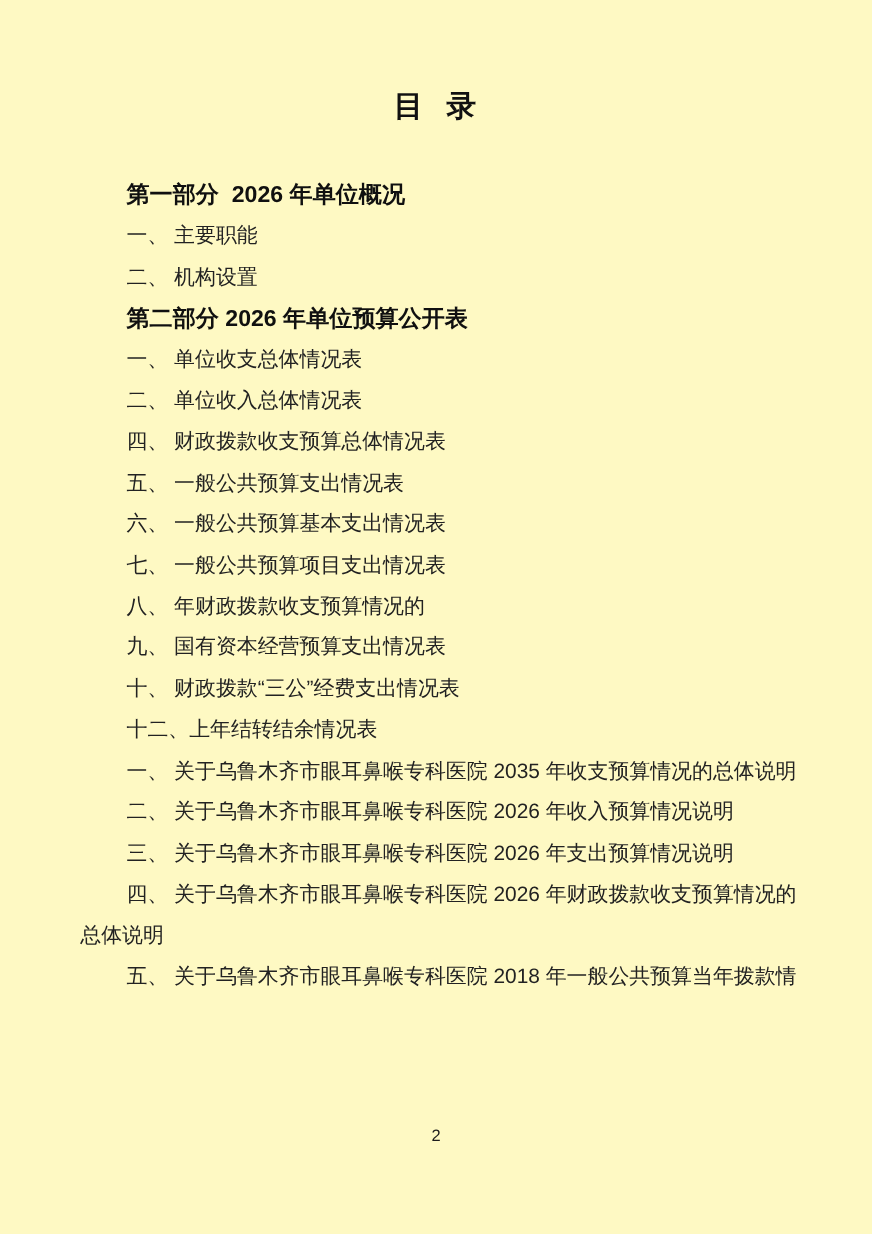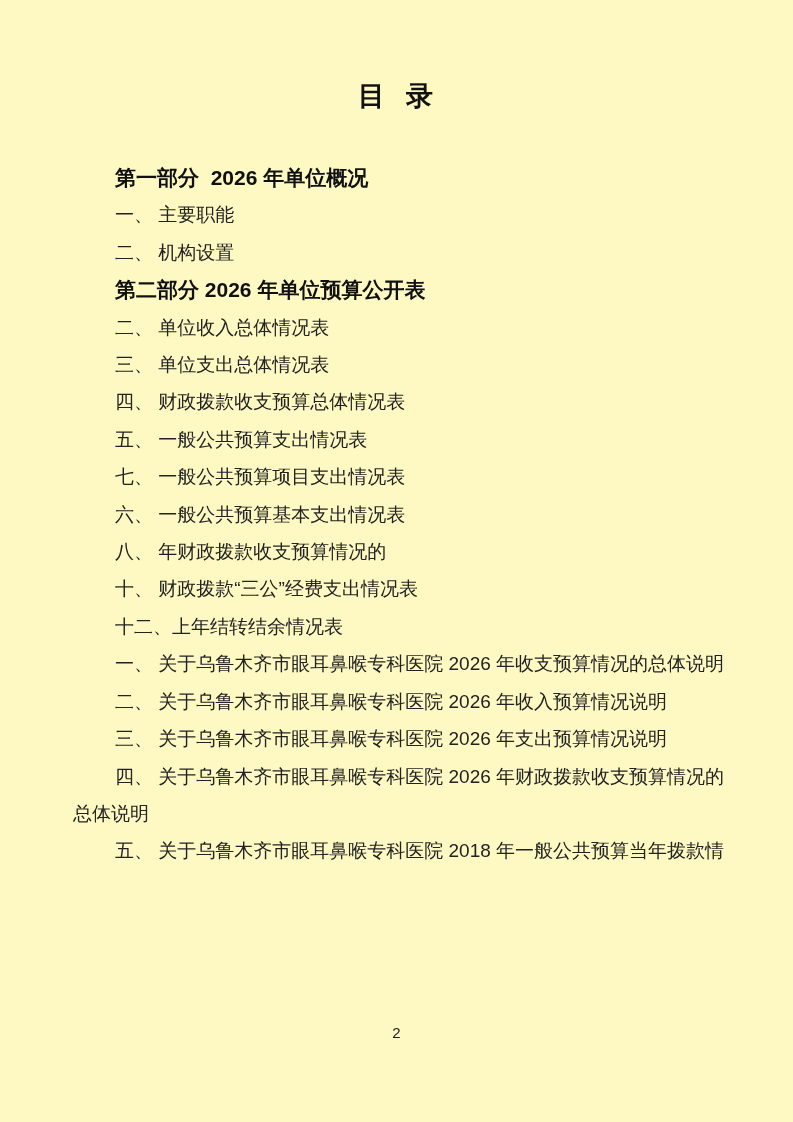--- a/index.html
+++ b/index.html
@@ -65,30 +65,31 @@
 <body>
 
 <div class="page">
   <div class="doc-title">目  录</div>
 
   <div class="toc">
       <p class="section-heading">第一部分  2026 年单位概况</p>
       <p class="toc-item">一、 主要职能</p>
       <p class="toc-item">二、 机构设置</p>
       <p class="section-heading">第二部分 2026 年单位预算公开表</p>
+      <p class="toc-item">一、 单位收支总体情况表</p>
       <p class="toc-item">二、 单位收入总体情况表</p>
-      <p class="toc-item">三、 单位支出总体情况表</p>
       <p class="toc-item">四、 财政拨款收支预算总体情况表</p>
       <p class="toc-item">五、 一般公共预算支出情况表</p>
+      <p class="toc-item">六、 一般公共预算基本支出情况表</p>
       <p class="toc-item">七、 一般公共预算项目支出情况表</p>
-      <p class="toc-item">六、 一般公共预算基本支出情况表</p>
       <p class="toc-item">八、 年财政拨款收支预算情况的</p>
+      <p class="toc-item">九、 国有资本经营预算支出情况表</p>
       <p class="toc-item">十、 财政拨款“三公”经费支出情况表</p>
       <p class="toc-item">十二、上年结转结余情况表</p>
-      <p class="toc-item">一、 关于乌鲁木齐市眼耳鼻喉专科医院 2026 年收支预算情况的总体说明</p>
+      <p class="toc-item">一、 关于乌鲁木齐市眼耳鼻喉专科医院 2035 年收支预算情况的总体说明</p>
       <p class="toc-item">二、 关于乌鲁木齐市眼耳鼻喉专科医院 2026 年收入预算情况说明</p>
       <p class="toc-item">三、 关于乌鲁木齐市眼耳鼻喉专科医院 2026 年支出预算情况说明</p>
       <p class="toc-item">四、 关于乌鲁木齐市眼耳鼻喉专科医院 2026 年财政拨款收支预算情况的
 总体说明</p>
       <p class="toc-item">五、 关于乌鲁木齐市眼耳鼻喉专科医院 2018 年一般公共预算当年拨款情</p>
     </div>
 
   <div class="page-number">2</div>
 </div>
 

